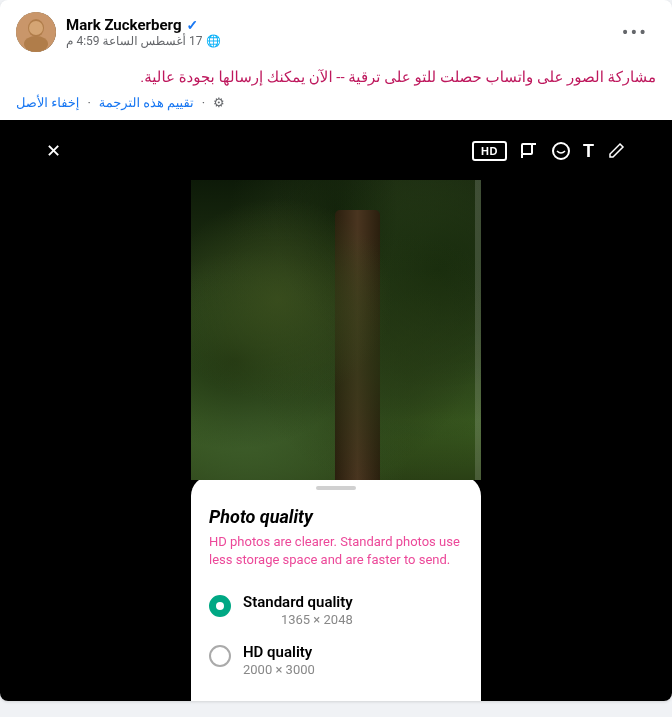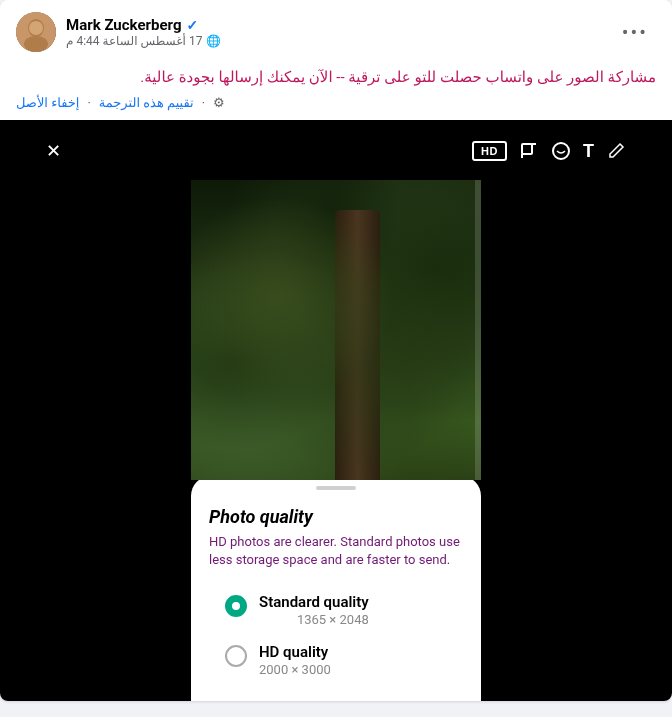--- a/index.html
+++ b/index.html
@@ -218,29 +218,29 @@
     }
     .quality-title {
       font-size: 18px;
       font-weight: 700;
       color: #000;
       padding: 0 18px 6px 18px;
       font-style: italic;
     }
     .quality-desc {
       font-size: 13px;
-      color: #701a75;
+      color: #ec4899;
       padding: 0 18px 16px 18px;
       line-height: 1.4;
     }
     .quality-option {
       display: flex;
       align-items: flex-start;
       gap: 12px;
-      padding: 8px 34px;
+      padding: 8px 18px;
     }
     .radio-outer {
       width: 22px;
       height: 22px;
       border-radius: 50%;
       border: 2px solid #00a884;
       display: flex;
       align-items: center;
       justify-content: center;
       flex-shrink: 0;
@@ -290,21 +290,21 @@
           </svg>
         </div>
       </div>
       <div class="post-meta">
         <div class="author-name">
           <span>Mark Zuckerberg</span>
           <span class="verified-badge">✓</span>
         </div>
         <div class="post-time-row">
           <span>🌐</span>
-          <span>17 أغسطس الساعة 4:44 م</span>
+          <span>17 أغسطس الساعة 4:59 م</span>
         </div>
       </div>
     </div>
     <div class="more-btn">•••</div>
   </div>
 
 
   <div class="post-text-ar">
     <span>مشاركة الصور على واتساب حصلت للتو على ترقية -- الآن يمكنك إرسالها بجودة عالية.</span>
   </div>

